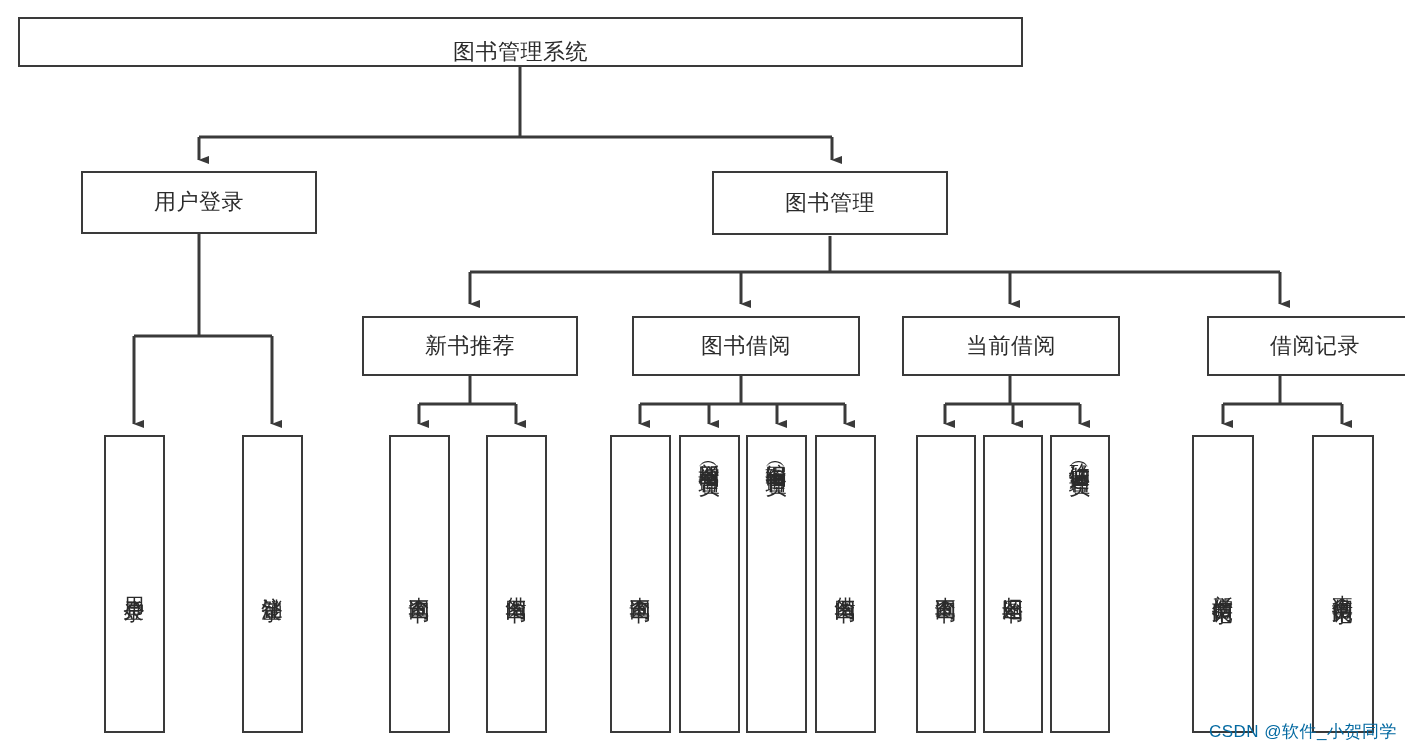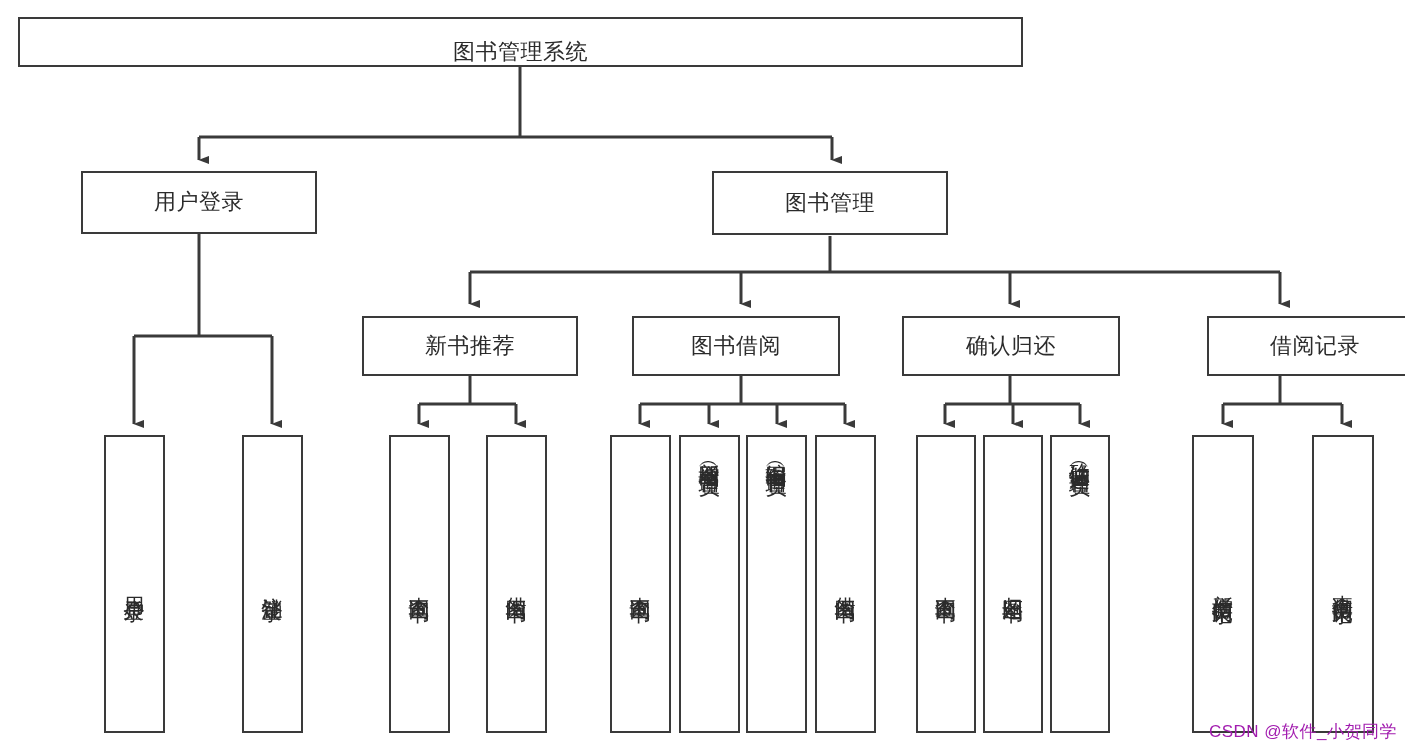--- a/index.html
+++ b/index.html
@@ -64,21 +64,21 @@
     margin: 0 auto;
   }
   .node-leaf.center-v {
     align-items: center;
   }
   #watermark {
     position: absolute;
     right: 8px;
     bottom: 4px;
     font-size: 17px;
-    color: #a21caf;
+    color: #0369a1;
     z-index: 5;
     white-space: nowrap;
     letter-spacing: 0.5px;
   }
 </style>
 </head>
 <body>
 
 <div id="diagram-root">
 
@@ -139,25 +139,25 @@
   <div class="node node-l1" style="left:81px; top:171px; width:236px; height:63px;">
     <span class="label">用户登录</span>
   </div>
   <div class="node node-l1" style="left:712px; top:171px; width:236px; height:64px;">
     <span class="label">图书管理</span>
   </div>
 
   <div class="node node-l2" style="left:362px; top:316px; width:216px; height:60px;font-family:Liberation Serif, serif;">
     <span class="label">新书推荐</span>
   </div>
-  <div class="node node-l2" style="left:632px; top:316px; width:208px; height:60px;">
+  <div class="node node-l2" style="left:632px; top:316px; width:228px; height:60px;">
     <span class="label">图书借阅</span>
   </div>
   <div class="node node-l2" style="left:902px; top:316px; width:218px; height:60px;">
-    <span class="label">确认归还</span>
+    <span class="label">当前借阅</span>
   </div>
   <div class="node node-l2" style="left:1172px; top:316px; width:216px; height:60px;margin-left:35px;">
     <span class="label">借阅记录</span>
   </div>
 
   <div class="node node-leaf center-v" style="left:104px; top:435px; width:61px; height:298px;">
     <span class="label">用户登录</span>
   </div>
   <div class="node node-leaf center-v" style="left:242px; top:435px; width:61px; height:298px;">
     <span class="label">注销登录</span>

